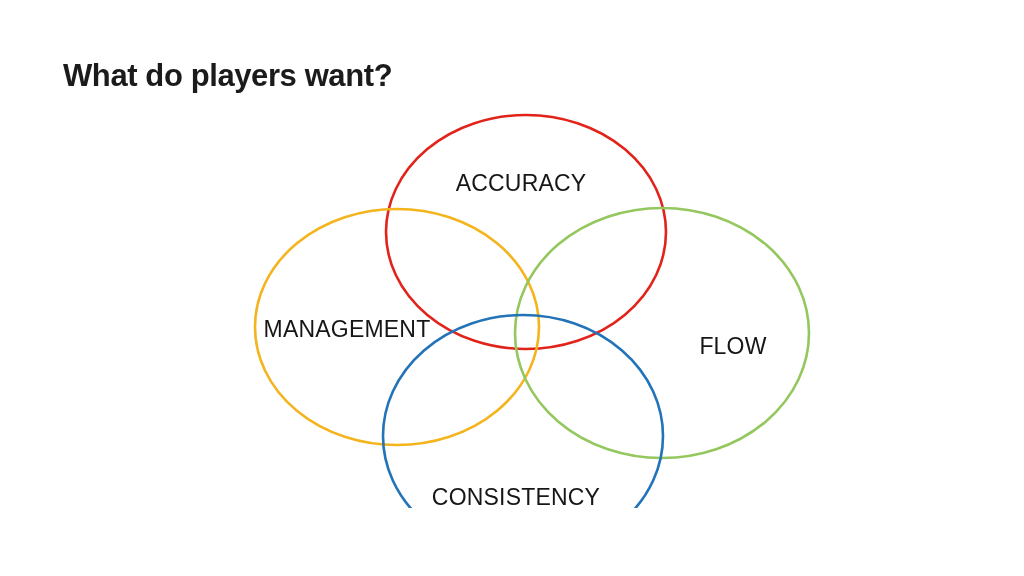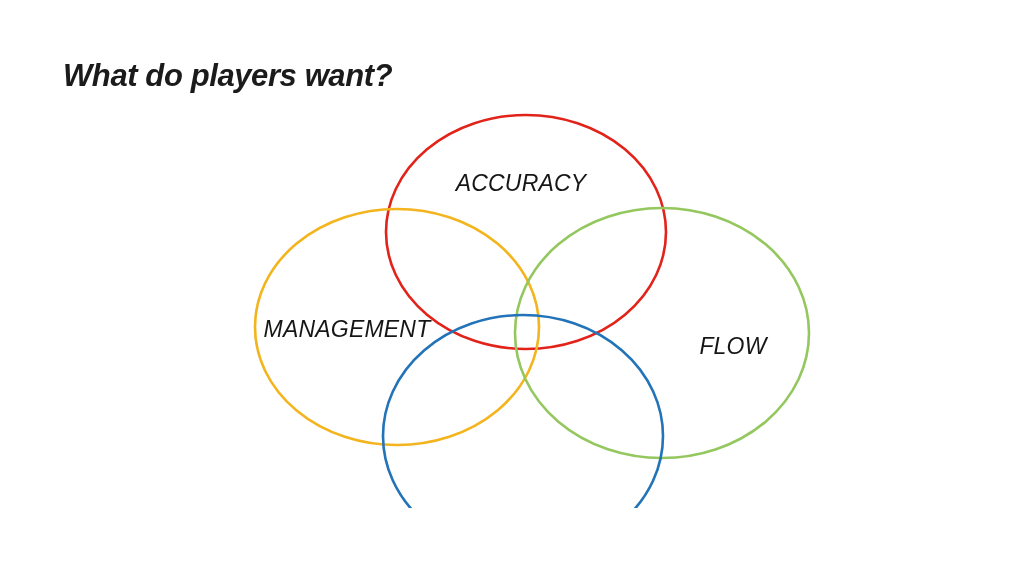--- a/index.html
+++ b/index.html
@@ -7,21 +7,20 @@
     padding: 0;
     background: #ffffff;
   }
   .slide {
     position: relative;
     width: 1024px;
     height: 508px;
     background: #ffffff;
     overflow: hidden;
     font-family: "Liberation Sans", sans-serif;
-    font-style: italic;
   }
   .slide-title {
     position: absolute;
     left: 63px;
     top: 58px;
     margin: 0;
     font-size: 31px;
     font-weight: 700;
     letter-spacing: -0.4px;
     color: #1b1b1b;
@@ -65,14 +64,15 @@
     <ellipse cx="662" cy="333" rx="147" ry="125" stroke="#94C75E"></ellipse>
     <ellipse cx="523" cy="436" rx="140" ry="121" stroke="#2273B8"></ellipse>
   </svg>
 
   <div class="venn-label label-accuracy">ACCURACY</div>
 
   <div class="venn-label label-management">MANAGEMENT</div>
 
   <div class="venn-label label-flow">FLOW</div>
 
+  <div class="venn-label label-consistency">CONSISTENCY</div>
 
 </div>
 
 </body></html>

